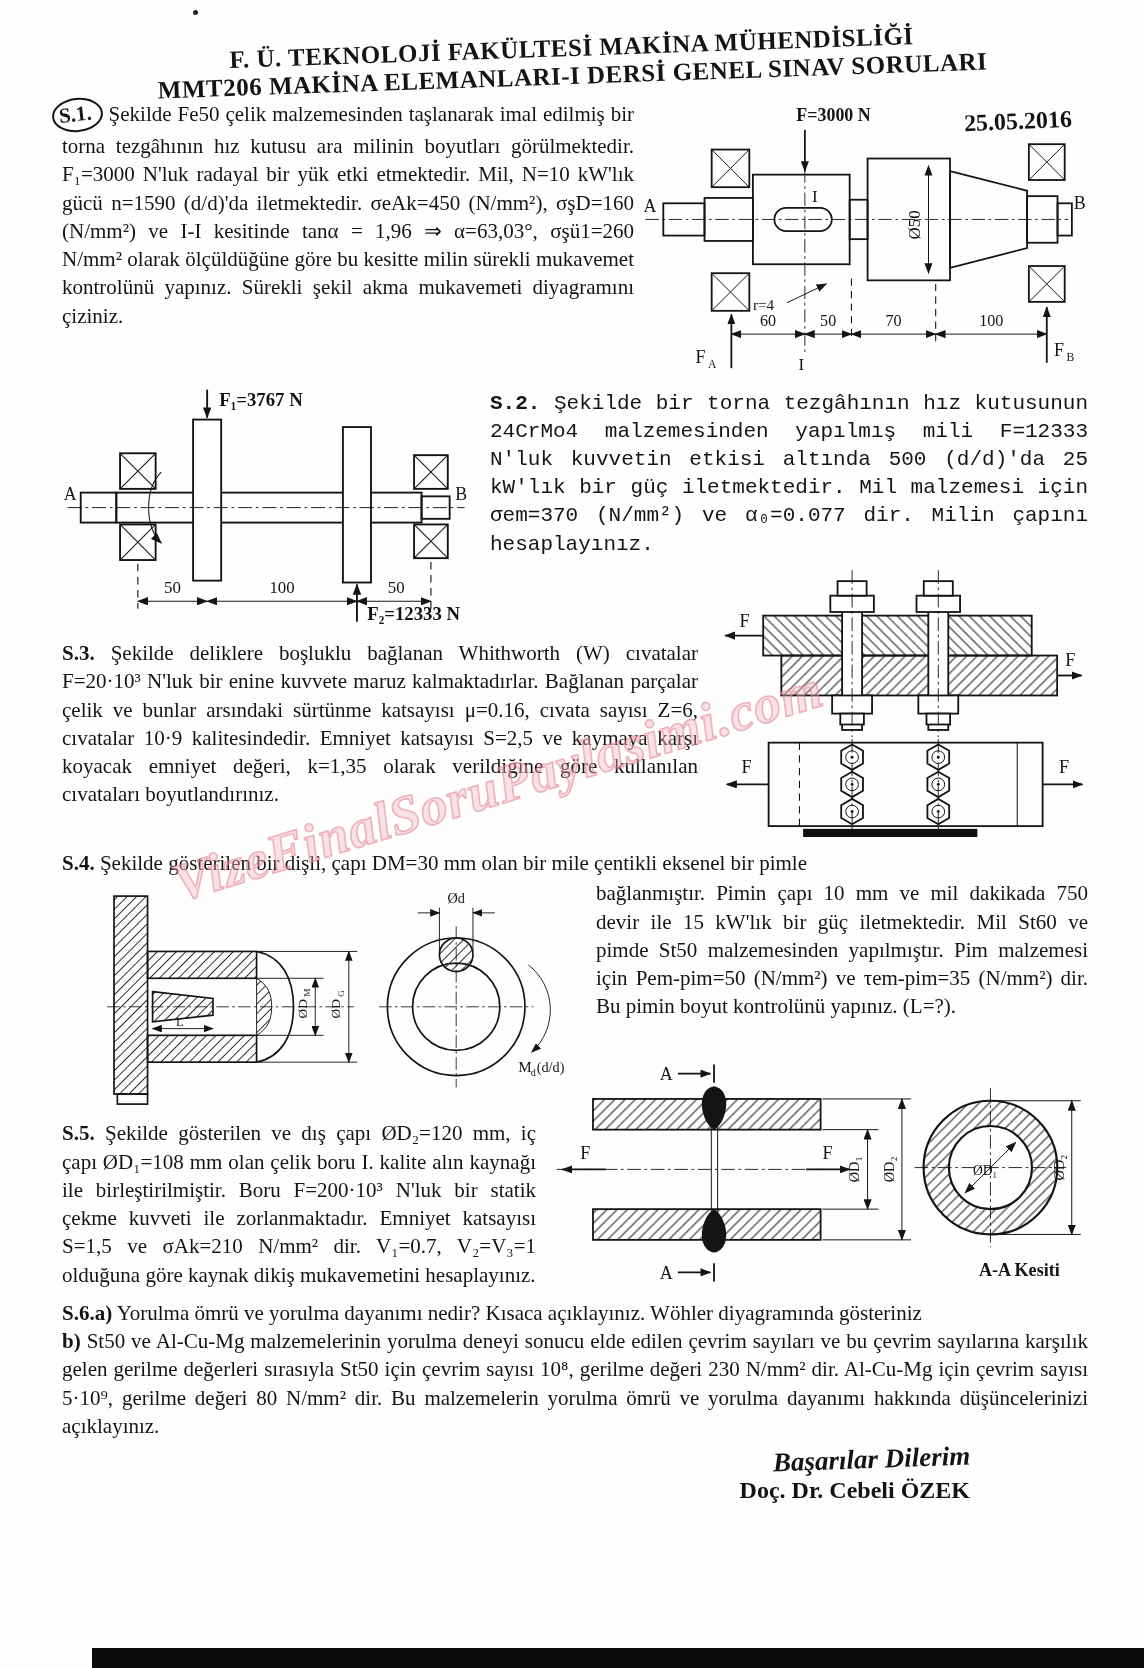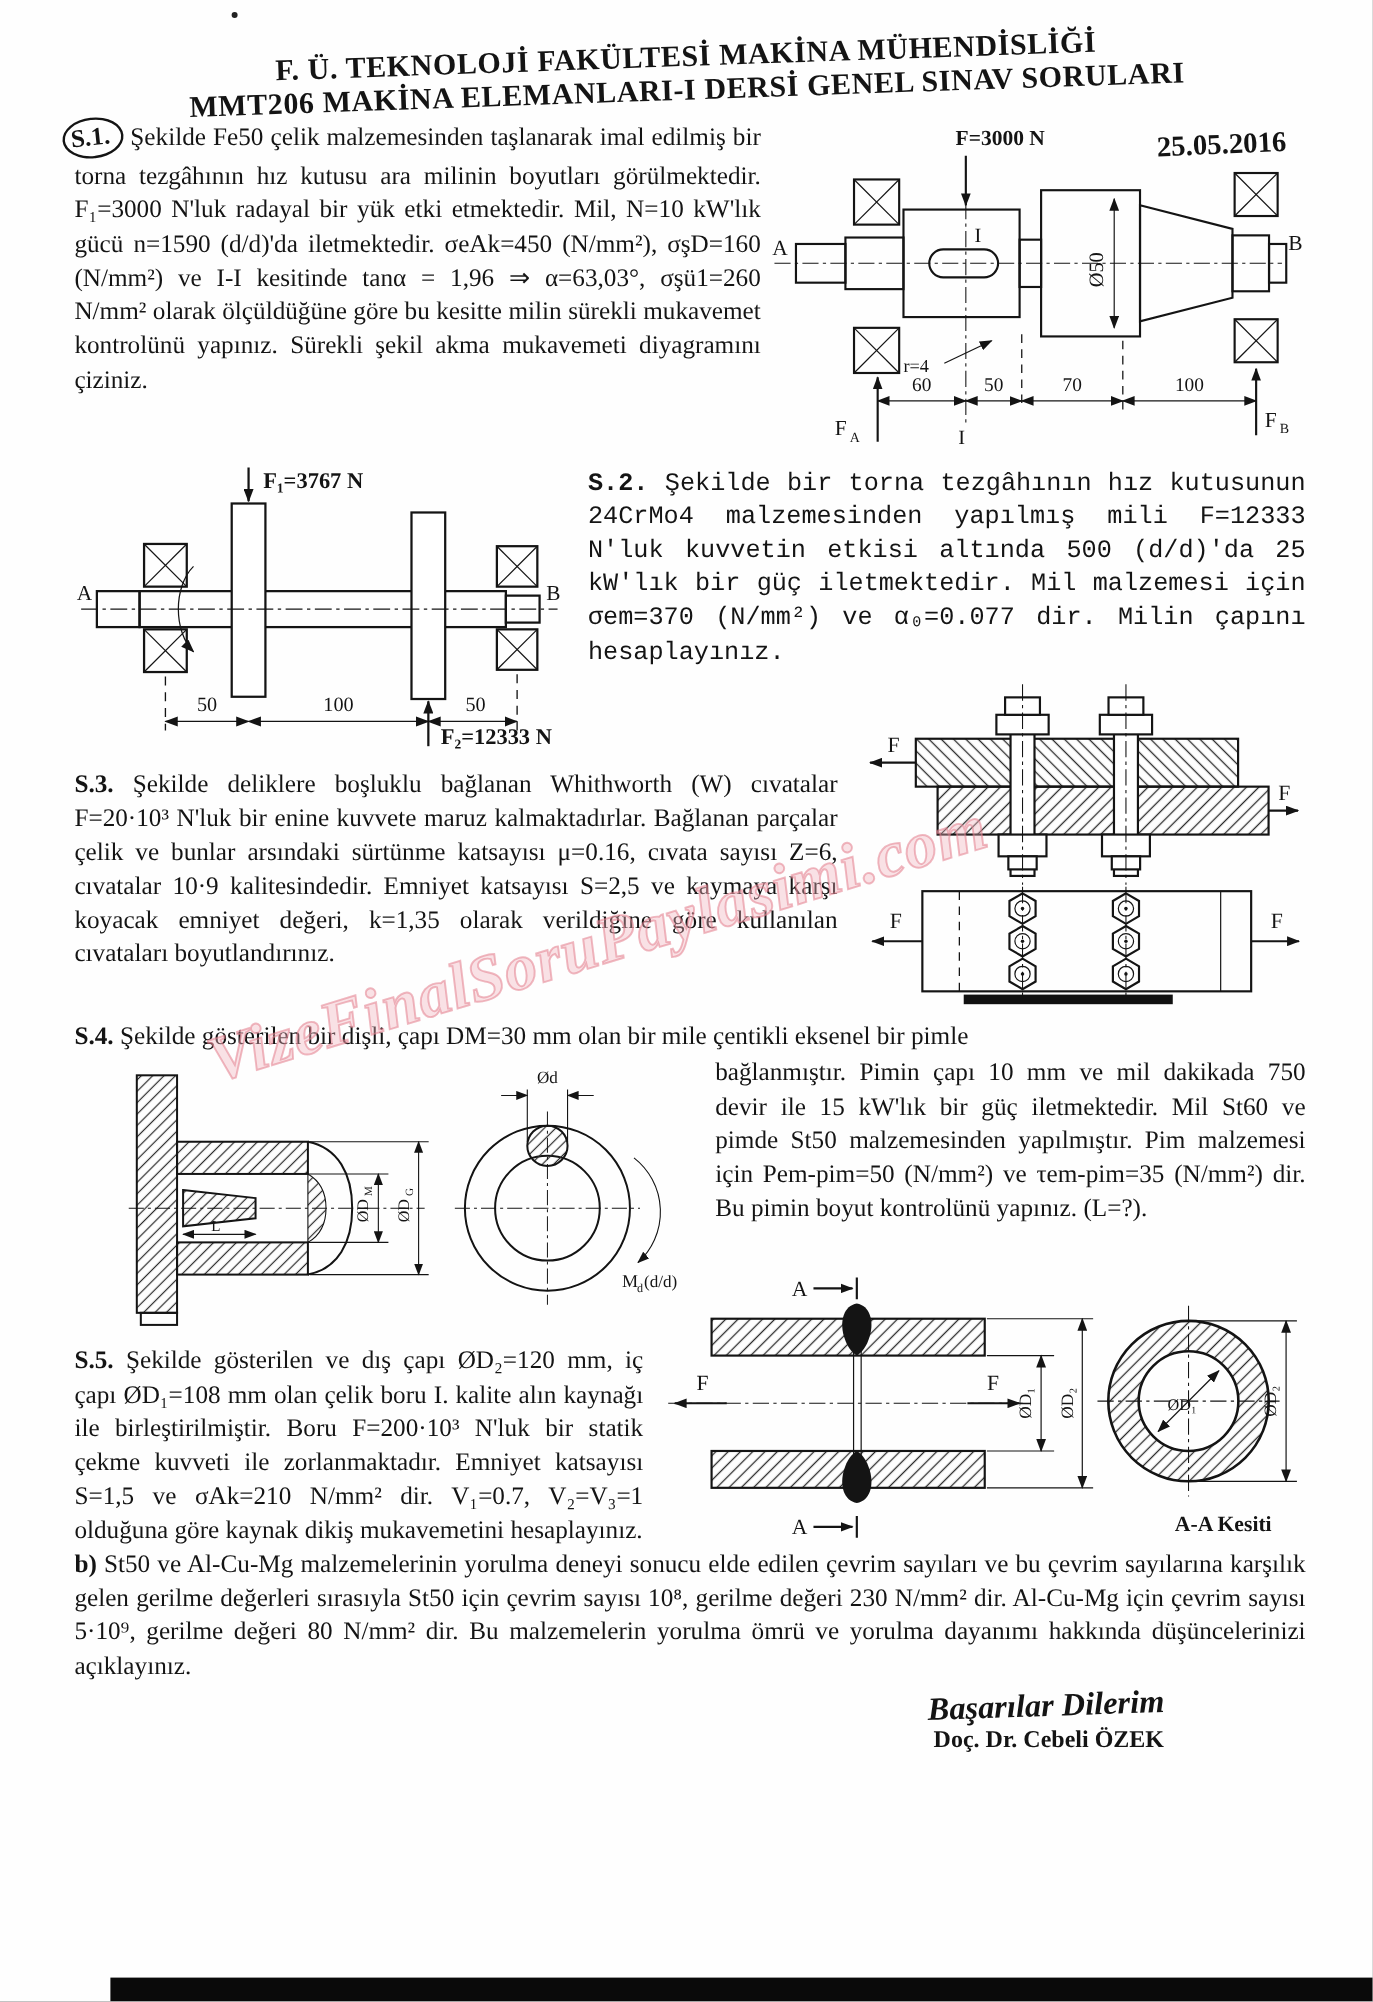--- a/index.html
+++ b/index.html
@@ -31,21 +31,21 @@
   .dsh{fill:none;stroke:#141414;stroke-width:1.2;stroke-dasharray:8 6;}
   svg text{font-family:"Liberation Serif", serif;fill:#141414;}
   .t20{font-size:20px;}.t19{font-size:19px;}.t18{font-size:18px;}
   .t17{font-size:17px;}.t16{font-size:16px;}.t15{font-size:15px;}
   .t13{font-size:13px;}.t12{font-size:12px;}.t11{font-size:11px;}
   .bld{font-weight:bold;}
   
   .notlbl{font-weight:bold;text-decoration:underline;}
   .sig{margin-top:4px;padding-right:118px;text-align:right;}
   .sigscript{font-size:27px;font-weight:bold;font-style:italic;transform:rotate(-2deg);display:inline-block;}
-  .signame{font-size:20px;font-weight:bold;margin-top:2px;}
+  .signame{font-size:24px;font-weight:bold;margin-top:2px;}
   
   .wm{position:absolute;left:118px;top:755px;width:760px;text-align:center;
       transform:rotate(-17deg);font-size:54px;font-weight:bold;font-style:italic;
       color:rgba(243,178,188,0.38);-webkit-text-stroke:1.6px rgba(228,128,142,0.55);
       pointer-events:none;letter-spacing:1px;}
   .botbar{position:absolute;left:92px;right:0;bottom:0;height:20px;background:#0a0a0a;}
   .topdot{position:absolute;left:193px;top:10px;width:5px;height:5px;border-radius:50%;background:#222;}
 </style>
 </head>
 <body>
@@ -367,20 +367,24 @@
           <text class="t15" x="486" y="126" text-anchor="middle">ØD₁</text>
           <line class="thin" x1="496" y1="44" x2="592" y2="44"></line>
           <line class="thin" x1="496" y1="192" x2="592" y2="192"></line>
           <line class="thin" x1="582" y1="44" x2="582" y2="192" marker-start="url(#ar)" marker-end="url(#ar)"></line>
           <text class="t16" transform="rotate(-90 573 118)" x="573" y="118" text-anchor="middle">ØD₂</text>
           <text class="t20 bld" x="524" y="238" text-anchor="middle">A-A Kesiti</text>
         </svg>
       </div>
     </div>
 
+    <p class="para" style="margin-top:10px;">
+      <span class="qlabel">S.6.a)</span>
+      <span>Yorulma ömrü ve yorulma dayanımı nedir? Kısaca açıklayınız. Wöhler diyagramında gösteriniz</span>
+    </p>
     <p class="para">
       <span class="qlabel">b)</span>
       <span>St50 ve Al-Cu-Mg malzemelerinin yorulma deneyi sonucu elde edilen çevrim sayıları ve bu çevrim sayılarına karşılık gelen gerilme değerleri sırasıyla St50 için çevrim sayısı 10⁸, gerilme değeri 230 N/mm² dir.  Al-Cu-Mg için çevrim sayısı 5·10⁹, gerilme değeri 80 N/mm² dir. Bu malzemelerin yorulma ömrü ve yorulma dayanımı hakkında düşüncelerinizi açıklayınız.</span>
     </p>
 
 
     <div class="sig">
       <div class="sigscript">Başarılar Dilerim</div>
       <div class="signame">Doç. Dr. Cebeli ÖZEK</div>
     </div>

